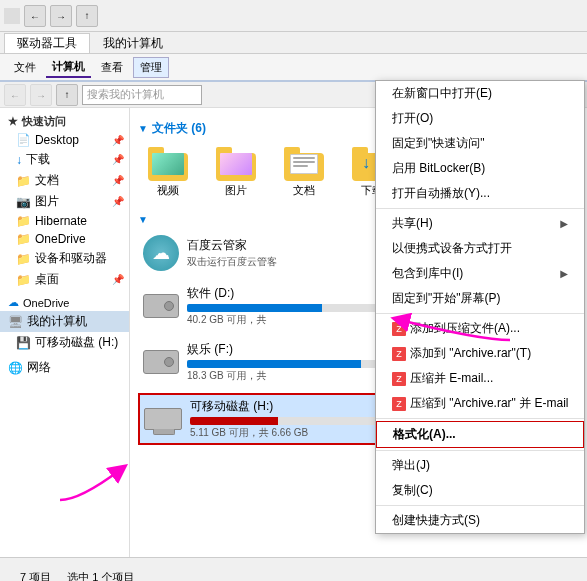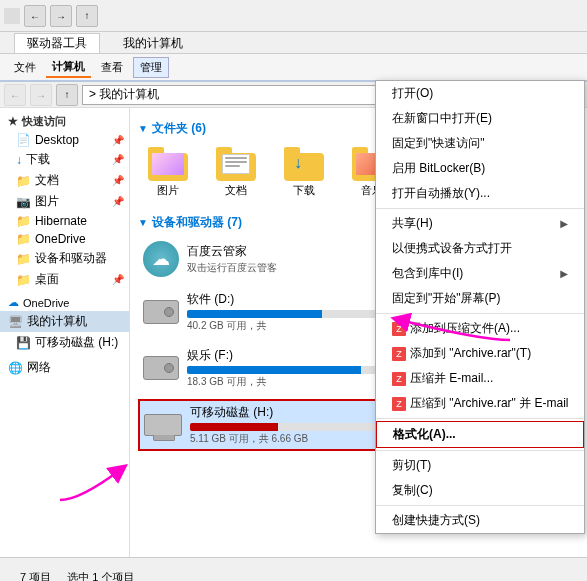--- a/index.html
+++ b/index.html
@@ -51,21 +51,21 @@
       align-items: flex-end;
       padding-left: 4px;
     }
     .ribbon-tab {
       padding: 2px 12px;
       font-size: 12px;
       border: 1px solid transparent;
       border-bottom: none;
       cursor: pointer;
       height: 20px;
-      display: flex; align-items: center; margin-left: 10px;
+      display: flex; align-items: center;
     }
     .ribbon-tab.active {
       background: #fff;
       border-color: #ccc;
       border-bottom-color: #fff;
     }
 
     
     .ribbon-area {
       background: #f5f5f5;
@@ -332,33 +332,30 @@
 </div>
 
 <div class="ribbon-tabs">
   <div class="ribbon-tab active">驱动器工具</div>
   <div class="ribbon-tab">我的计算机</div>
 </div>
 
 <div class="ribbon-area">
   <div style="display:flex;align-items:center;gap:4px;font-size:11px;">
     <span style="padding:2px 6px;cursor:pointer;">文件</span>
-    <span style="padding:2px 6px;cursor:pointer;font-weight:bold;border-bottom:2px solid #f97316;">计算机</span>
+    <span style="padding:2px 6px;cursor:pointer;font-weight:bold;border-bottom:2px solid #4c1d95;">计算机</span>
     <span style="padding:2px 6px;cursor:pointer;">查看</span>
     <span style="padding:2px 6px;cursor:pointer;background:#e0eeff;border:1px solid #aac;">管理</span>
   </div>
 </div>
 
 <div class="address-bar">
   <div class="title-nav-btn" style="opacity:0.4;">←</div>
   <div class="title-nav-btn" style="opacity:0.4;">→</div>
   <div class="title-nav-btn">↑</div>
-  <div class="address-box">
-    <span>  &gt; 我的计算机</span>
-  </div>
   <div class="search-box">
     <span>搜索我的计算机</span>
   </div>
 </div>
 
 <div class="main-area">
 
   <div class="sidebar">
     <div class="sidebar-item" style="font-size:11px;color:#333;font-weight:bold;">
       <span>★</span>
@@ -420,20 +417,28 @@
   </div>
 
   <div class="file-list">
 
     <div class="section-header">
       <span style="font-size:10px;">▼</span>
       <span>文件夹 (6)</span>
     </div>
     <div class="folder-grid">
 
+      <div class="folder-item">
+        <div style="width:40px;height:34px;position:relative;">
+          <div style="width:40px;height:28px;background:#f5c542;border-radius:0 4px 4px 4px;position:absolute;bottom:0;"></div>
+          <div style="width:16px;height:6px;background:#f5c542;border-radius:2px 2px 0 0;position:absolute;top:0;left:0;"></div>
+          <div style="position:absolute;top:6px;left:4px;width:32px;height:22px;overflow:hidden;border-radius:1px;" class="thumb-video"></div>
+        </div>
+        <div class="folder-label">视频</div>
+      </div>
 
       <div class="folder-item">
         <div style="width:40px;height:34px;position:relative;">
           <div style="width:40px;height:28px;background:#f5c542;border-radius:0 4px 4px 4px;position:absolute;bottom:0;"></div>
           <div style="width:16px;height:6px;background:#f5c542;border-radius:2px 2px 0 0;position:absolute;top:0;left:0;"></div>
           <div style="position:absolute;top:6px;left:4px;width:32px;height:22px;overflow:hidden;border-radius:1px;background:linear-gradient(135deg,#fce,#c8f);"></div>
         </div>
         <div class="folder-label">图片</div>
       </div>
 
@@ -472,21 +477,20 @@
         <div style="width:40px;height:34px;position:relative;">
           <div style="width:40px;height:28px;background:#f5c542;border-radius:0 4px 4px 4px;position:absolute;bottom:0;"></div>
           <div style="width:16px;height:6px;background:#f5c542;border-radius:2px 2px 0 0;position:absolute;top:0;left:0;"></div>
         </div>
         <div class="folder-label">桌面</div>
       </div>
     </div>
 
     <div class="section-header">
       <span style="font-size:10px;">▼</span>
-      <span>设备和驱动器 (7)</span>
     </div>
     <div class="drive-list">
 
       <div class="drive-item">
         <div class="baidu-icon">☁</div>
         <div class="drive-info">
           <div class="drive-name">百度云管家</div>
           <div class="drive-space">双击运行百度云管客</div>
         </div>
       </div>
@@ -535,26 +539,26 @@
   </div>
 </div>
 
 <div class="status-bar">
   <span>7 项目</span>
   <span>选中 1 个项目</span>
 </div>
 
 <div class="context-menu">
   <div class="ctx-item">
+    <span>在新窗口中打开(E)</span>
+  </div>
+  <div class="ctx-item">
     <span class="ctx-item-left">
       <span>打开(O)</span>
     </span>
-  </div>
-  <div class="ctx-item">
-    <span>在新窗口中打开(E)</span>
   </div>
   <div class="ctx-item">
     <span>固定到"快速访问"</span>
   </div>
   <div class="ctx-item">
     <span>启用 BitLocker(B)</span>
   </div>
   <div class="ctx-item">
     <span>打开自动播放(Y)...</span>
   </div>
@@ -597,21 +601,21 @@
       <span class="ctx-icon" style="background:#e44;width:14px;height:14px;display:inline-block;border-radius:1px;color:#fff;font-size:9px;text-align:center;line-height:14px;">Z</span>
       <span>压缩到 "Archive.rar" 并 E-mail</span>
     </span>
   </div>
   <div class="ctx-separator"></div>
   <div class="ctx-item highlighted" style="border:1px solid #cc0000;background:#fff;">
     <span>格式化(A)...</span>
   </div>
   <div class="ctx-separator"></div>
   <div class="ctx-item">
-    <span>剪切(T)</span>
+    <span>弹出(J)</span>
   </div>
   <div class="ctx-item">
     <span>复制(C)</span>
   </div>
   <div class="ctx-separator"></div>
   <div class="ctx-item">
     <span>创建快捷方式(S)</span>
   </div>
 
 </div>

